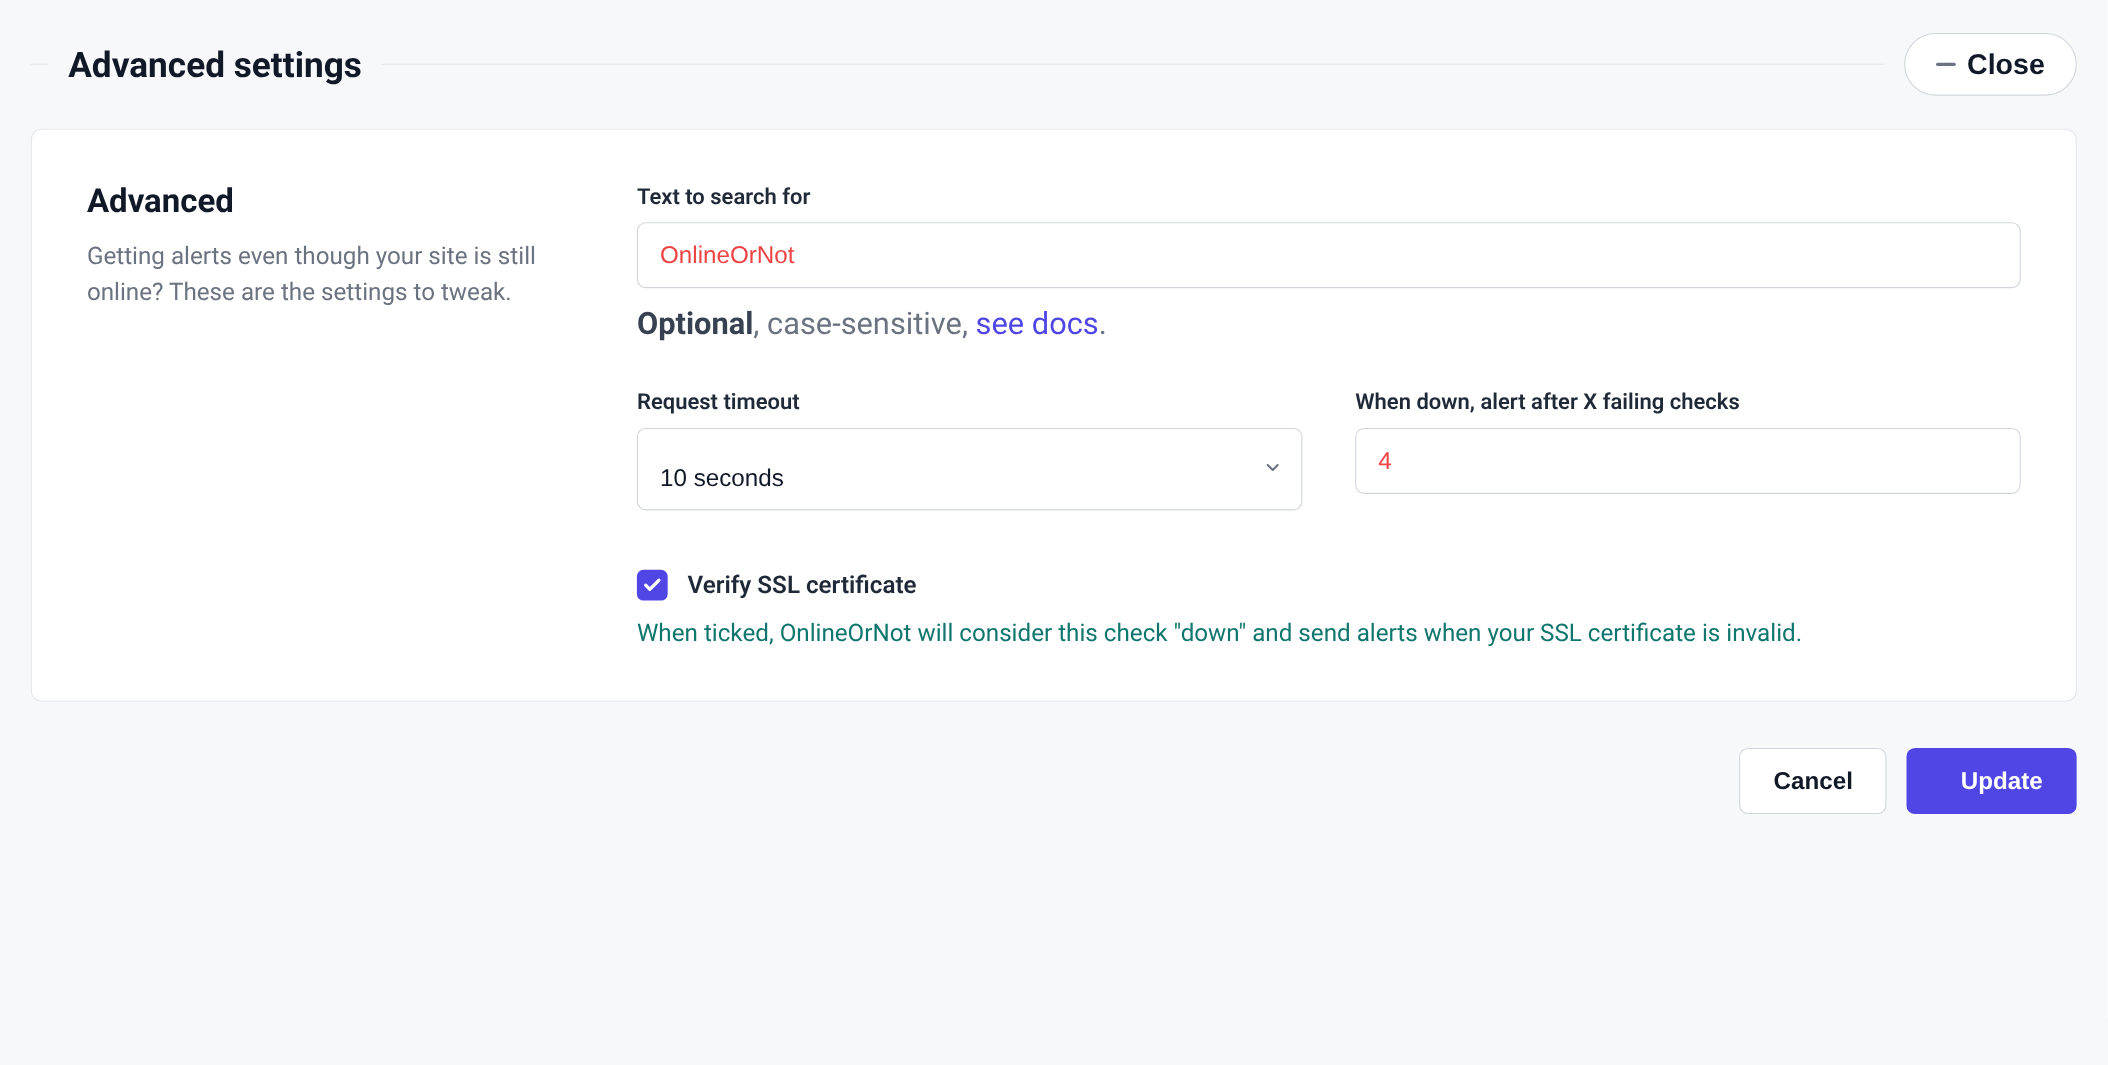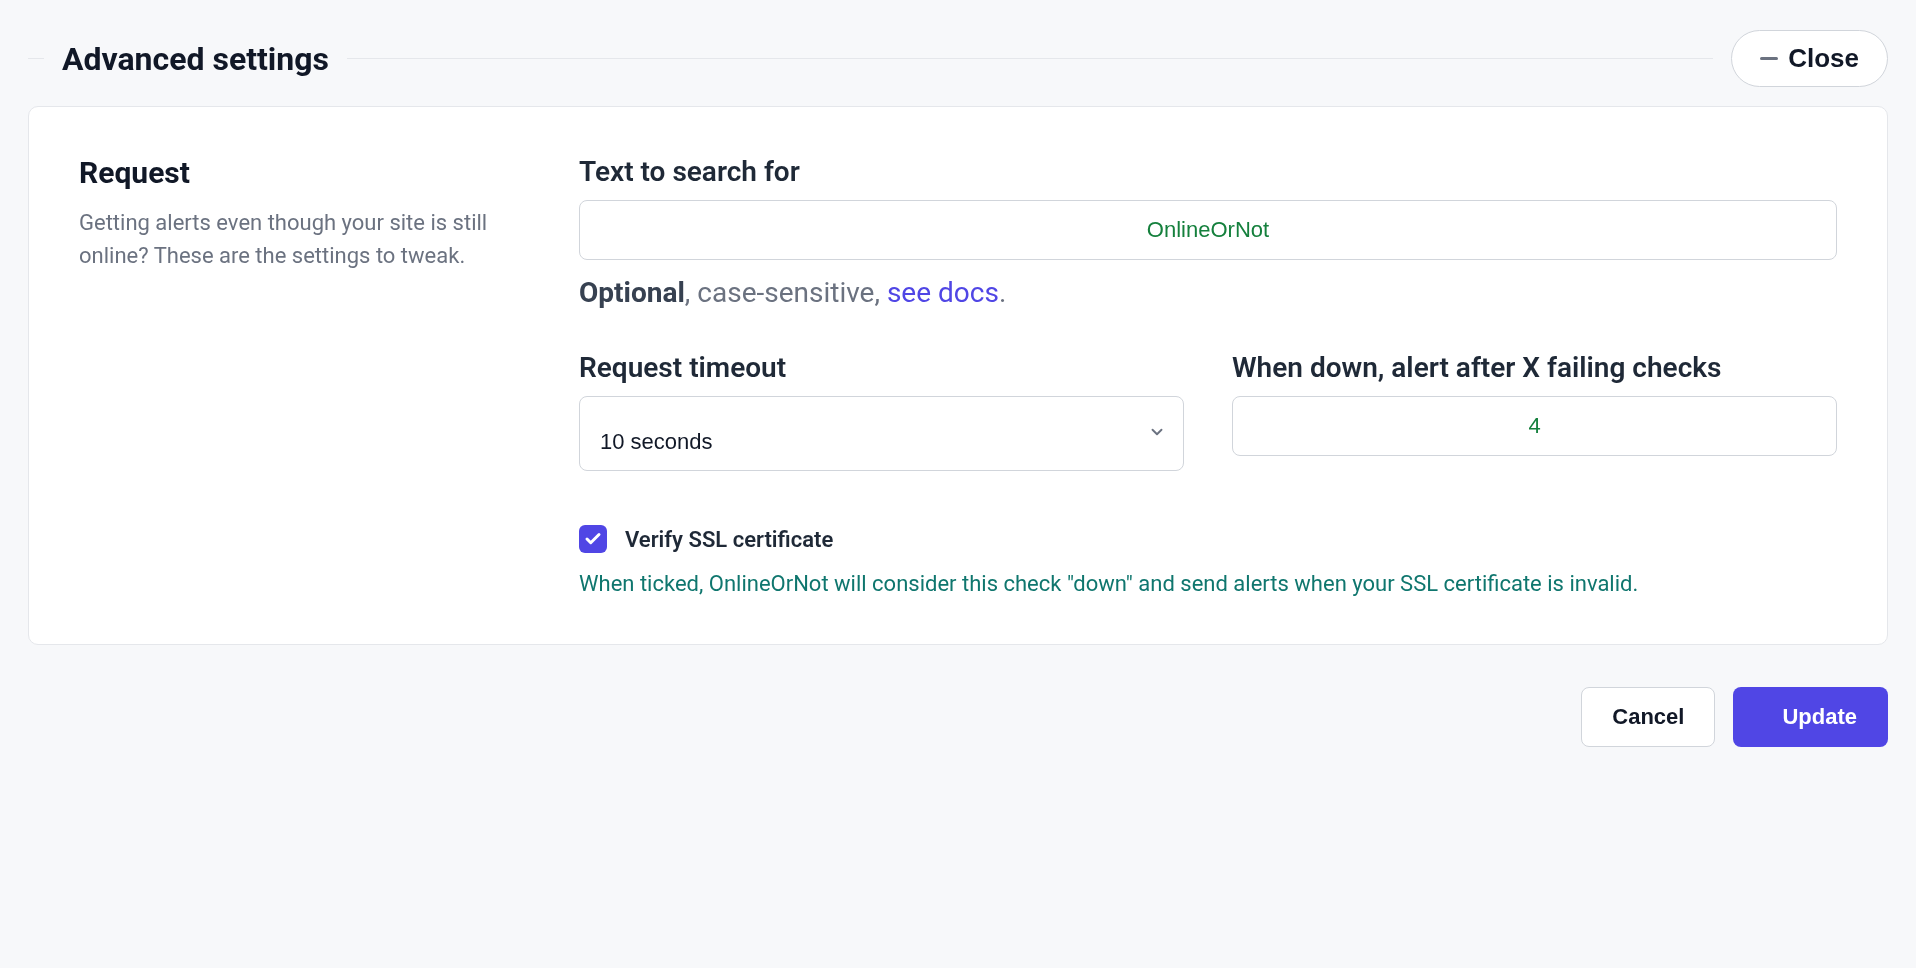--- a/index.html
+++ b/index.html
@@ -10,21 +10,21 @@
     color: #111827;
     padding: 0;
   }
   .page {
     padding: 30px 28px 40px 28px;
   }
   .section-header {
     display: flex;
     align-items: center;
     gap: 18px;
-    margin-bottom: 19px;
+    margin-bottom: 30px;
   }
   .section-title {
     font-size: 32px;
     font-weight: 700;
     color: #111827;
     white-space: nowrap;
   }
   .section-line {
     flex: 1;
     height: 1px;
@@ -69,35 +69,34 @@
   }
   .card-left p {
     font-size: 22px;
     line-height: 1.5;
     color: #6b7280;
   }
   .card-right {
     flex: 1;
   }
   .field-label {
-    font-size: 28px;
+    font-size: 20px;
     font-weight: 600;
     color: #1f2937;
     margin-bottom: 12px;
     display: block;
   }
   .text-input {
     width: 100%;
     padding: 16px 20px;
     font-size: 22px;
-    color: #15803d;
+    color: #ef4444;
     border: 1px solid #d1d5db;
     border-radius: 8px;
     background: #fff;
-    text-align: center;
   }
   .hint {
     margin-top: 16px;
     font-size: 28px;
     color: #6b7280;
   }
   .hint strong { font-weight: 700; color: #374151; }
   .hint a { color: #5046e5; text-decoration: none; }
   .row {
     display: flex;
@@ -197,21 +196,21 @@
     <div class="section-title">Advanced settings</div>
     <div class="section-line"></div>
     <button class="close-btn">
       <span class="dash"></span>
       <span>Close</span>
     </button>
   </div>
 
   <div class="card">
     <div class="card-left">
-      <h2>Request</h2>
+      <h2>Advanced</h2>
       <p>Getting alerts even though your site is still online? These are the settings to tweak.</p>
     </div>
     <div class="card-right">
 
       <label class="field-label">Text to search for</label>
       <input type="text" class="text-input" value="OnlineOrNot" style="">
       <div class="hint">
         <strong>Optional</strong><span>, case-sensitive, </span><a href="#">see docs</a><span>.</span>
       </div>
 

